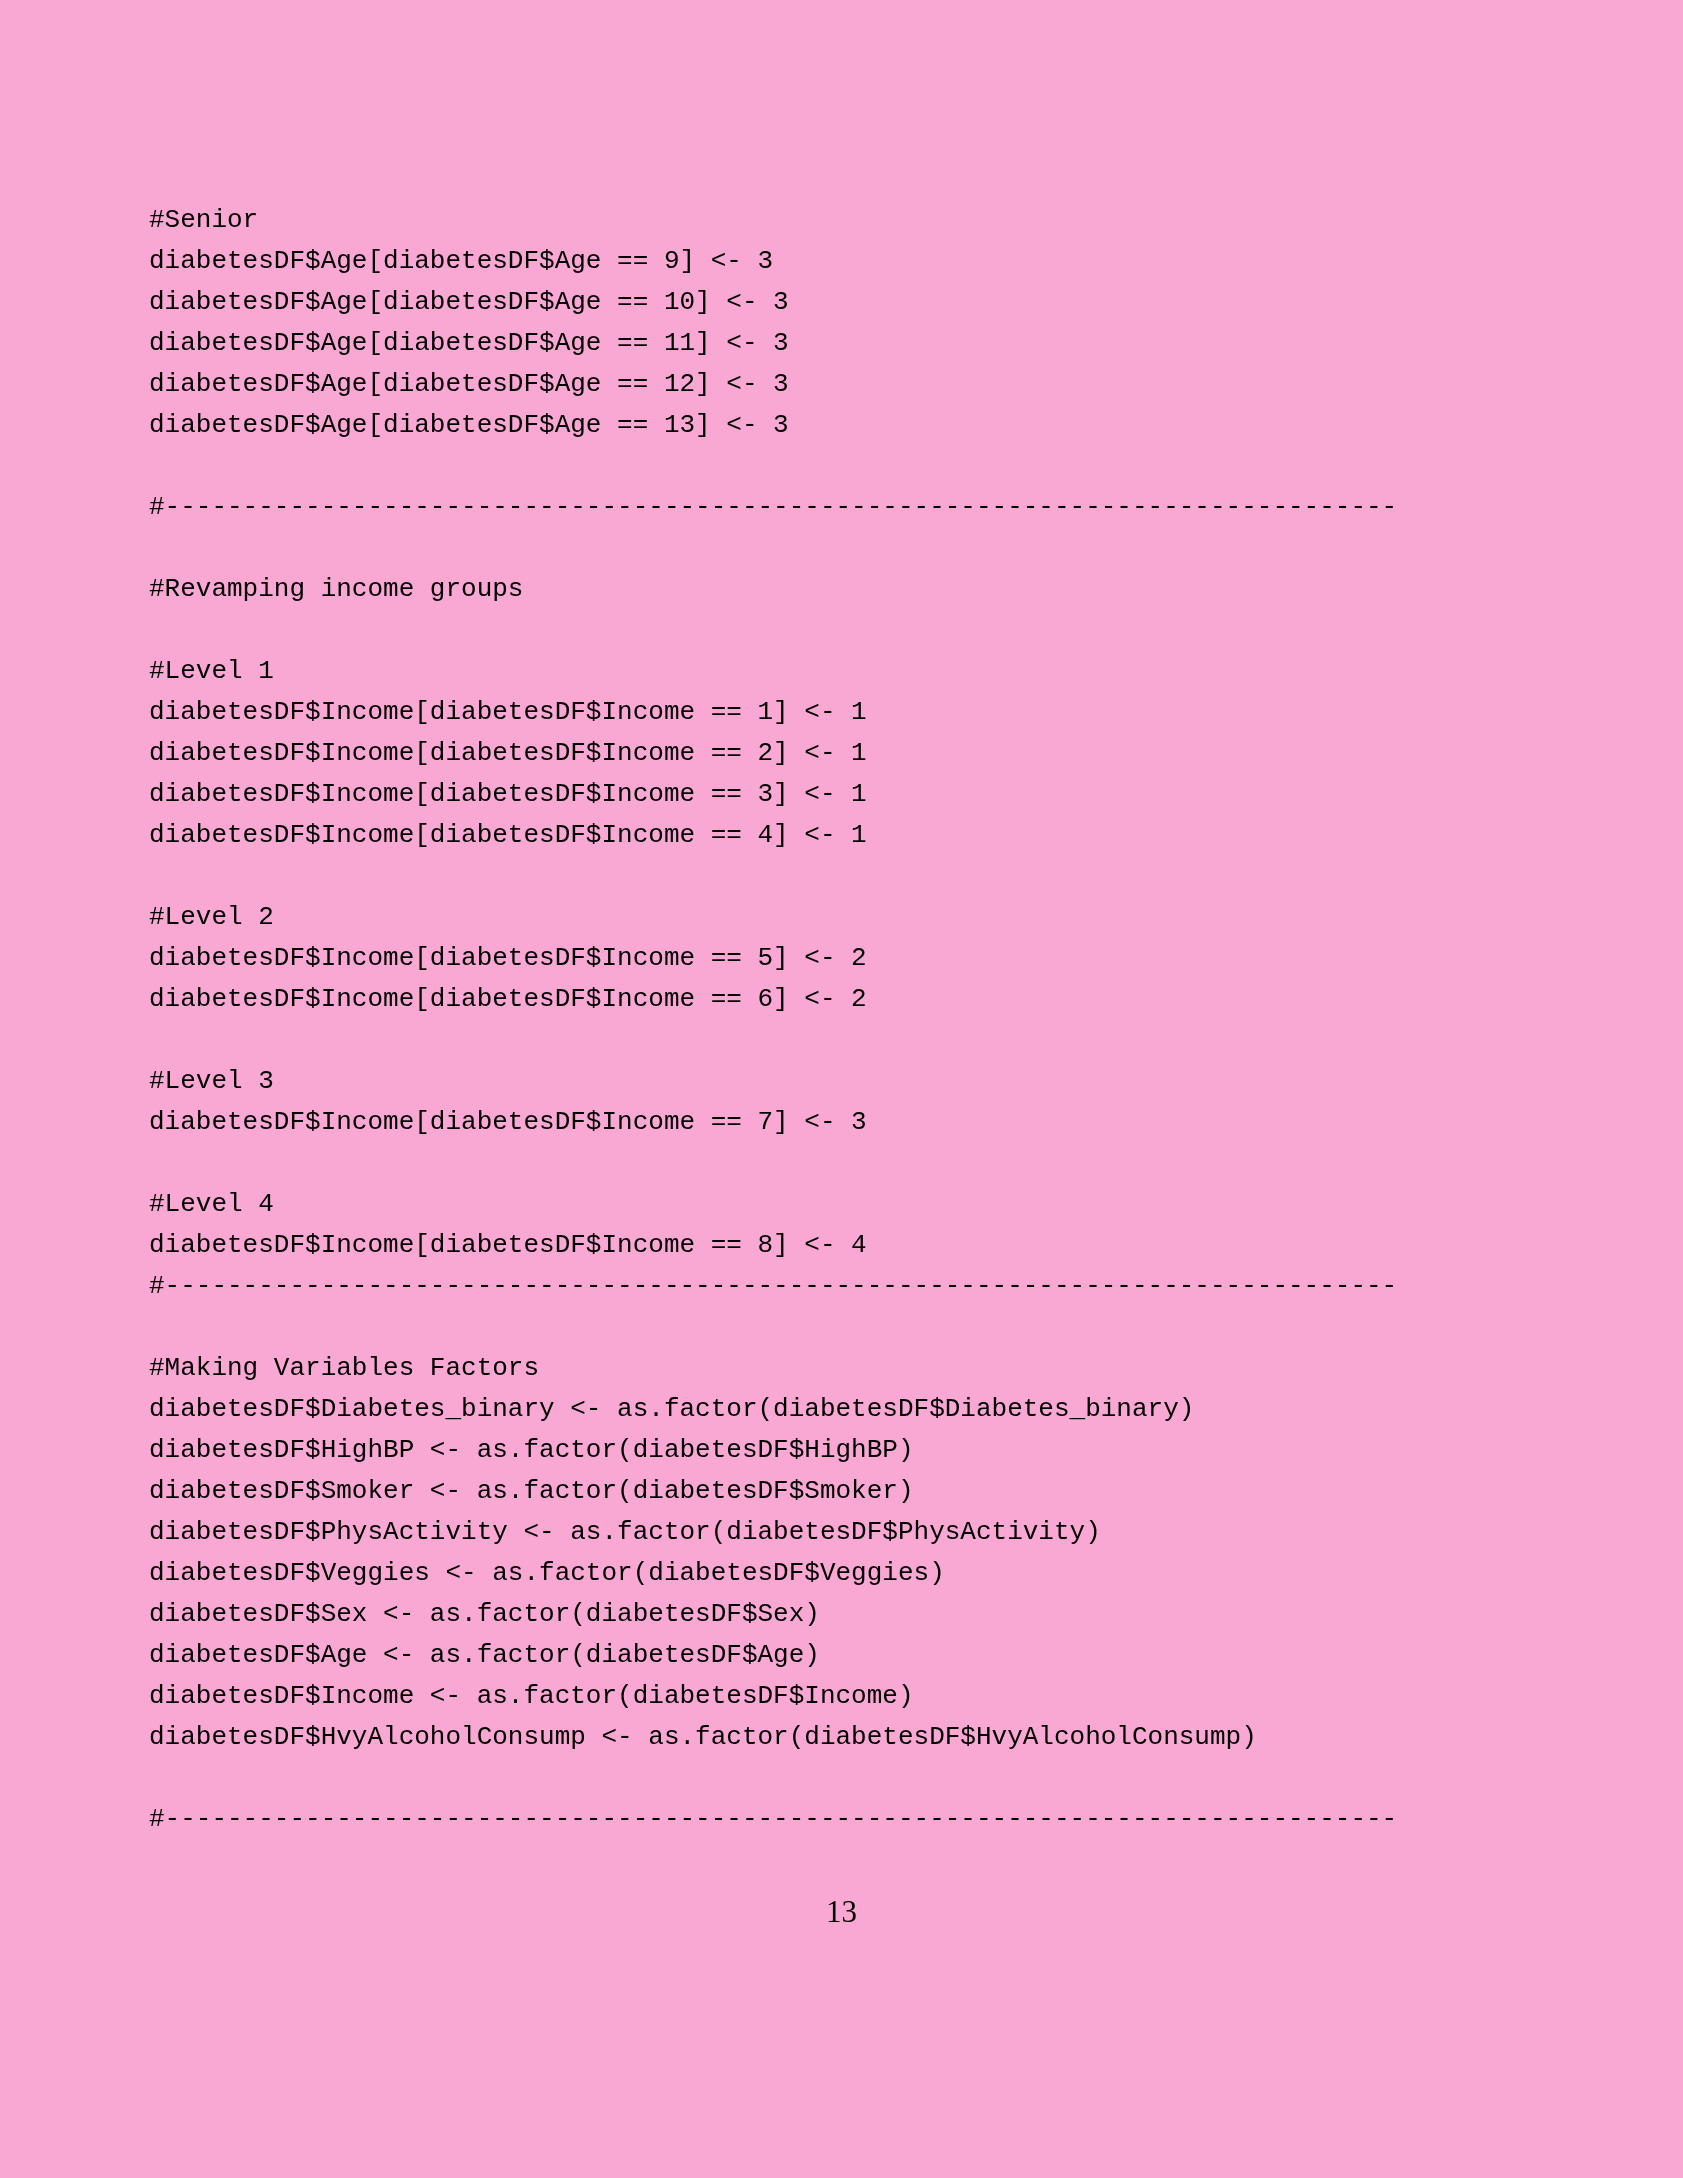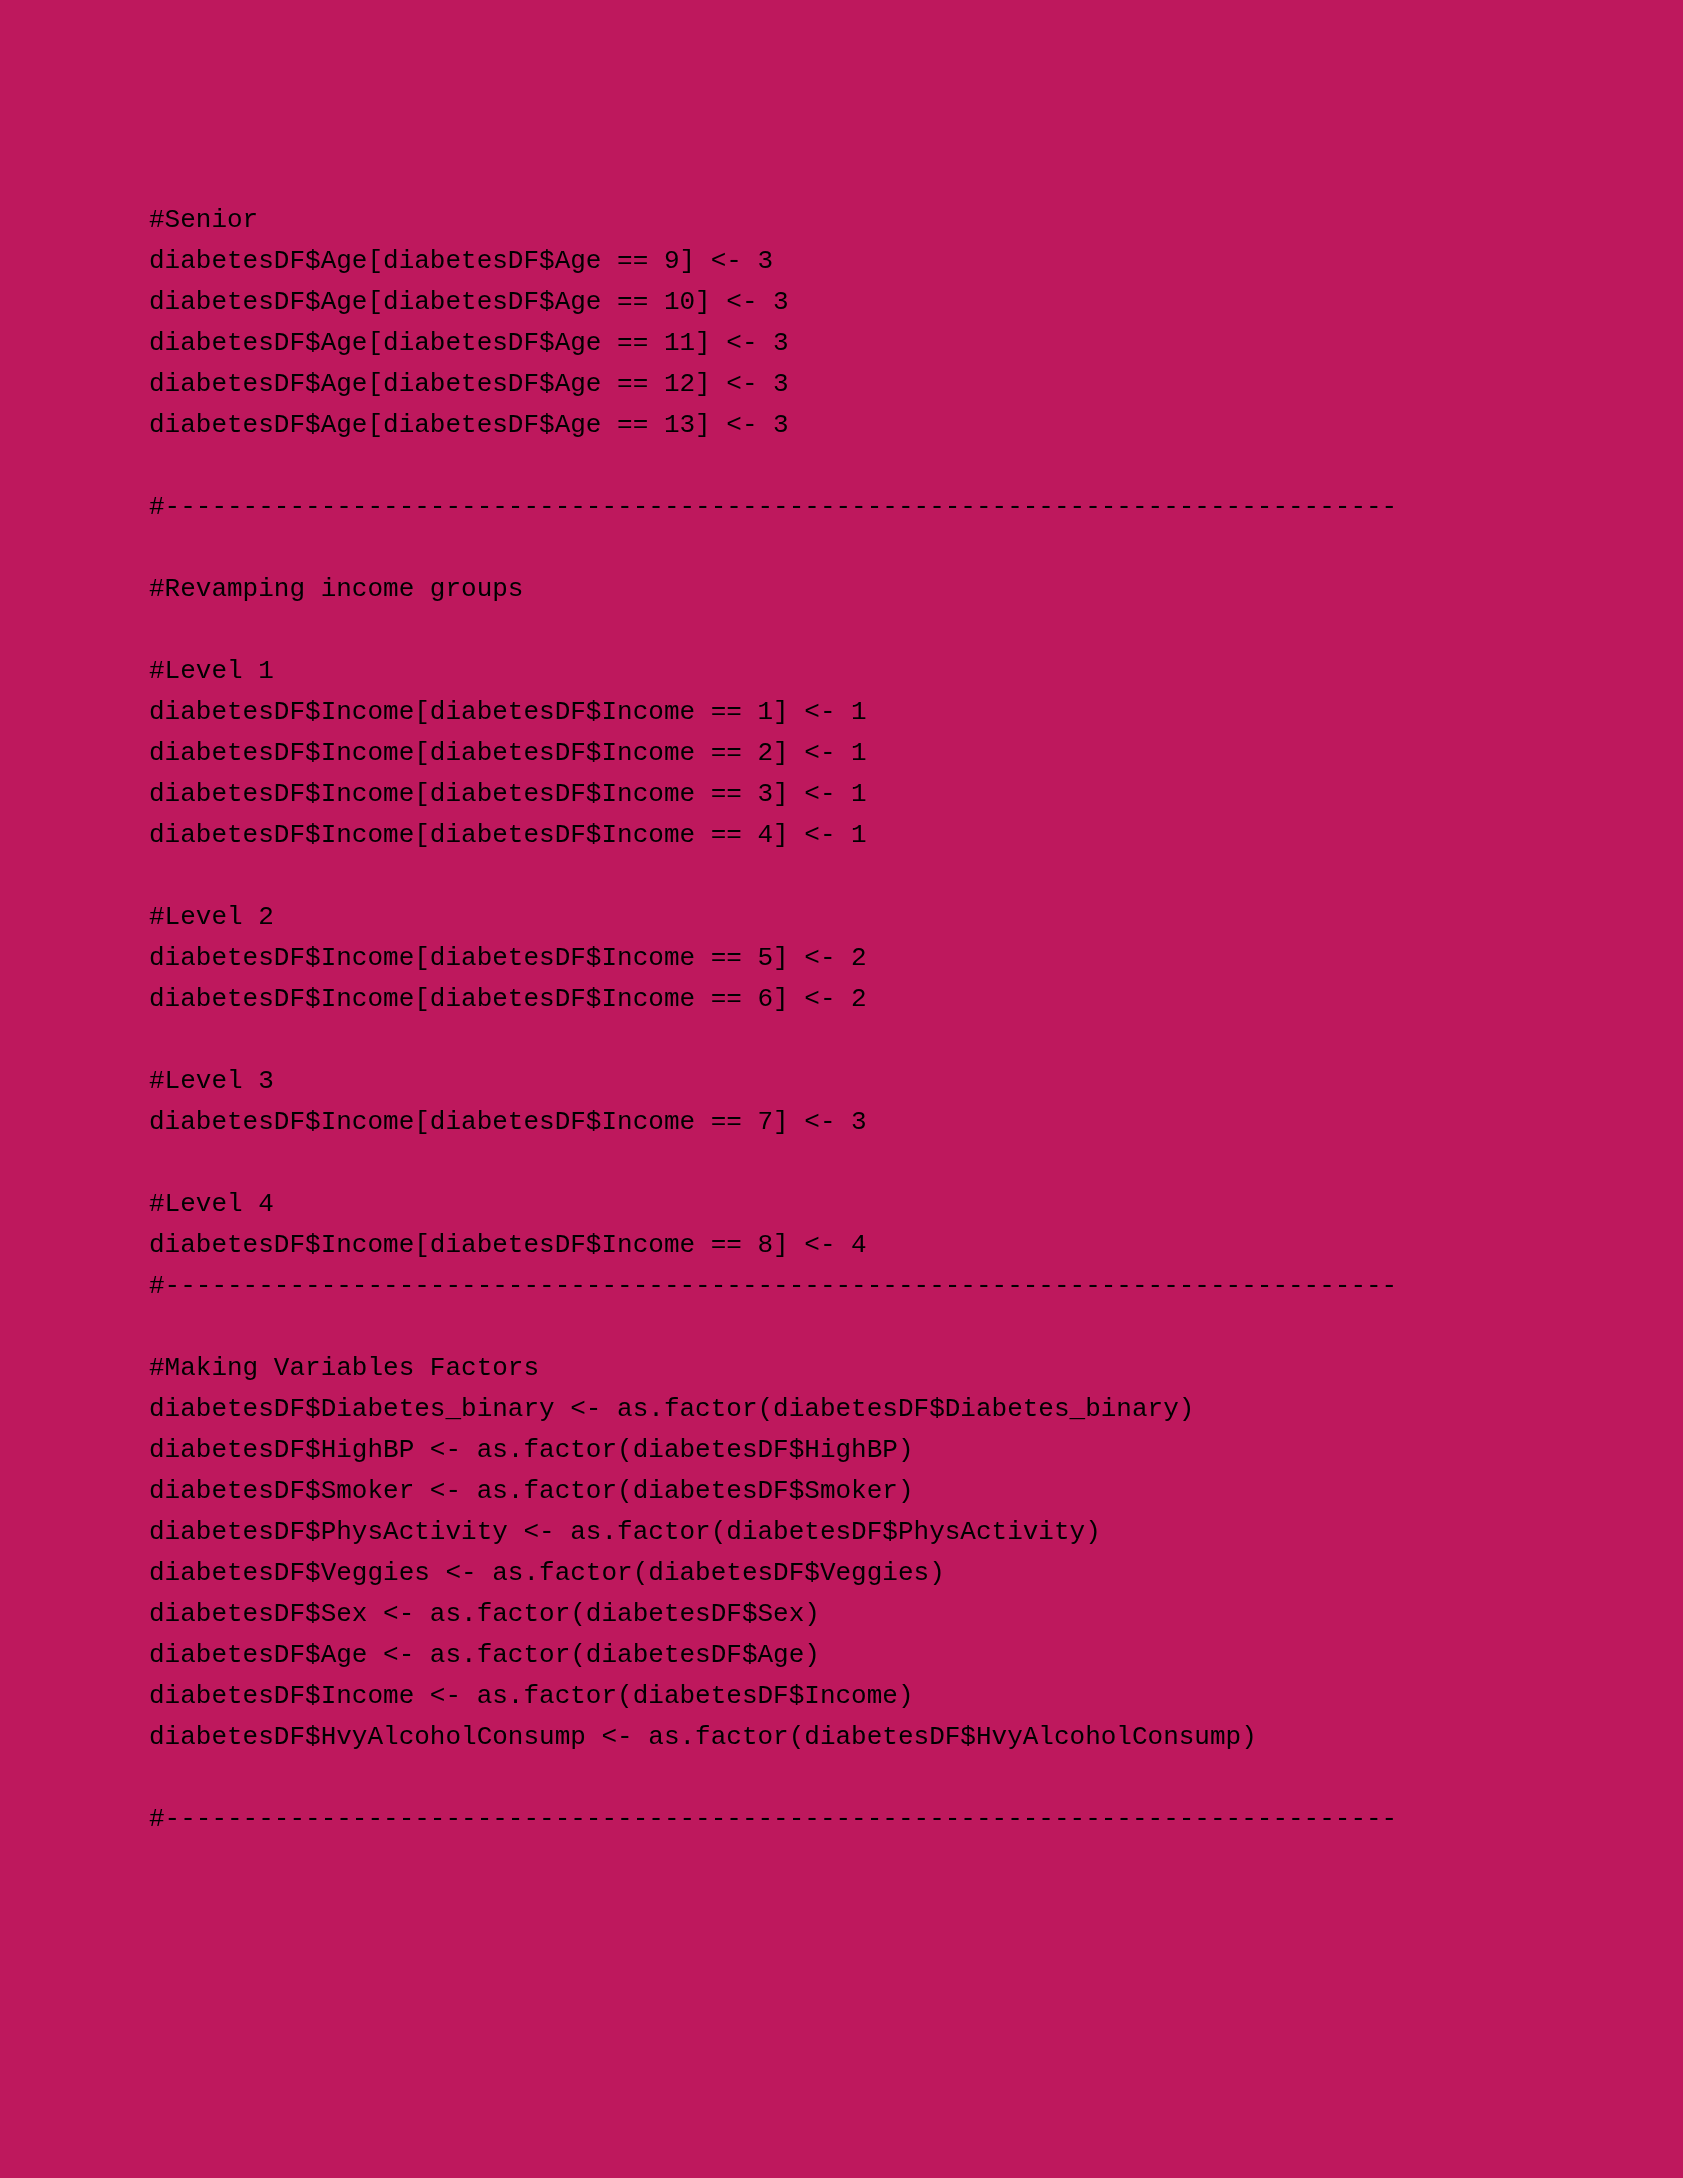--- a/index.html
+++ b/index.html
@@ -4,21 +4,21 @@
 <style>
   html, body {
     margin: 0;
     padding: 0;
     background: #ffffff;
   }
   .page {
     position: relative;
     width: 1683px;
     height: 2178px;
-    background: #be185d;
+    background: #f9a8d4;
     overflow: hidden;
   }
   .code-block {
     position: absolute;
     left: 149px;
     top: 200px;
     font-family: "Liberation Mono", "DejaVu Sans Mono", monospace;
     font-size: 26px;
     line-height: 41px;
     color: #000000;
@@ -36,14 +36,15 @@
     font-family: "Liberation Serif", "DejaVu Serif", serif;
     font-size: 31px;
     color: #000000;
   }
 </style>
 </head>
 <body>
 
 <div class="page">
   <div class="code-block" id="code"><div class="code-line">#Senior</div><div class="code-line">diabetesDF$Age[diabetesDF$Age == 9] &lt;- 3</div><div class="code-line">diabetesDF$Age[diabetesDF$Age == 10] &lt;- 3</div><div class="code-line">diabetesDF$Age[diabetesDF$Age == 11] &lt;- 3</div><div class="code-line">diabetesDF$Age[diabetesDF$Age == 12] &lt;- 3</div><div class="code-line">diabetesDF$Age[diabetesDF$Age == 13] &lt;- 3</div><div class="code-line"></div><div class="code-line">#-------------------------------------------------------------------------------</div><div class="code-line"></div><div class="code-line">#Revamping income groups</div><div class="code-line"></div><div class="code-line">#Level 1</div><div class="code-line">diabetesDF$Income[diabetesDF$Income == 1] &lt;- 1</div><div class="code-line">diabetesDF$Income[diabetesDF$Income == 2] &lt;- 1</div><div class="code-line">diabetesDF$Income[diabetesDF$Income == 3] &lt;- 1</div><div class="code-line">diabetesDF$Income[diabetesDF$Income == 4] &lt;- 1</div><div class="code-line"></div><div class="code-line">#Level 2</div><div class="code-line">diabetesDF$Income[diabetesDF$Income == 5] &lt;- 2</div><div class="code-line">diabetesDF$Income[diabetesDF$Income == 6] &lt;- 2</div><div class="code-line"></div><div class="code-line">#Level 3</div><div class="code-line">diabetesDF$Income[diabetesDF$Income == 7] &lt;- 3</div><div class="code-line"></div><div class="code-line">#Level 4</div><div class="code-line">diabetesDF$Income[diabetesDF$Income == 8] &lt;- 4</div><div class="code-line">#-------------------------------------------------------------------------------</div><div class="code-line"></div><div class="code-line">#Making Variables Factors</div><div class="code-line">diabetesDF$Diabetes_binary &lt;- as.factor(diabetesDF$Diabetes_binary)</div><div class="code-line">diabetesDF$HighBP &lt;- as.factor(diabetesDF$HighBP)</div><div class="code-line">diabetesDF$Smoker &lt;- as.factor(diabetesDF$Smoker)</div><div class="code-line">diabetesDF$PhysActivity &lt;- as.factor(diabetesDF$PhysActivity)</div><div class="code-line">diabetesDF$Veggies &lt;- as.factor(diabetesDF$Veggies)</div><div class="code-line">diabetesDF$Sex &lt;- as.factor(diabetesDF$Sex)</div><div class="code-line">diabetesDF$Age &lt;- as.factor(diabetesDF$Age)</div><div class="code-line">diabetesDF$Income &lt;- as.factor(diabetesDF$Income)</div><div class="code-line">diabetesDF$HvyAlcoholConsump &lt;- as.factor(diabetesDF$HvyAlcoholConsump)</div><div class="code-line"></div><div class="code-line">#-------------------------------------------------------------------------------</div></div>
+  <div class="page-number">13</div>
 </div>
 
 
 </body></html>

